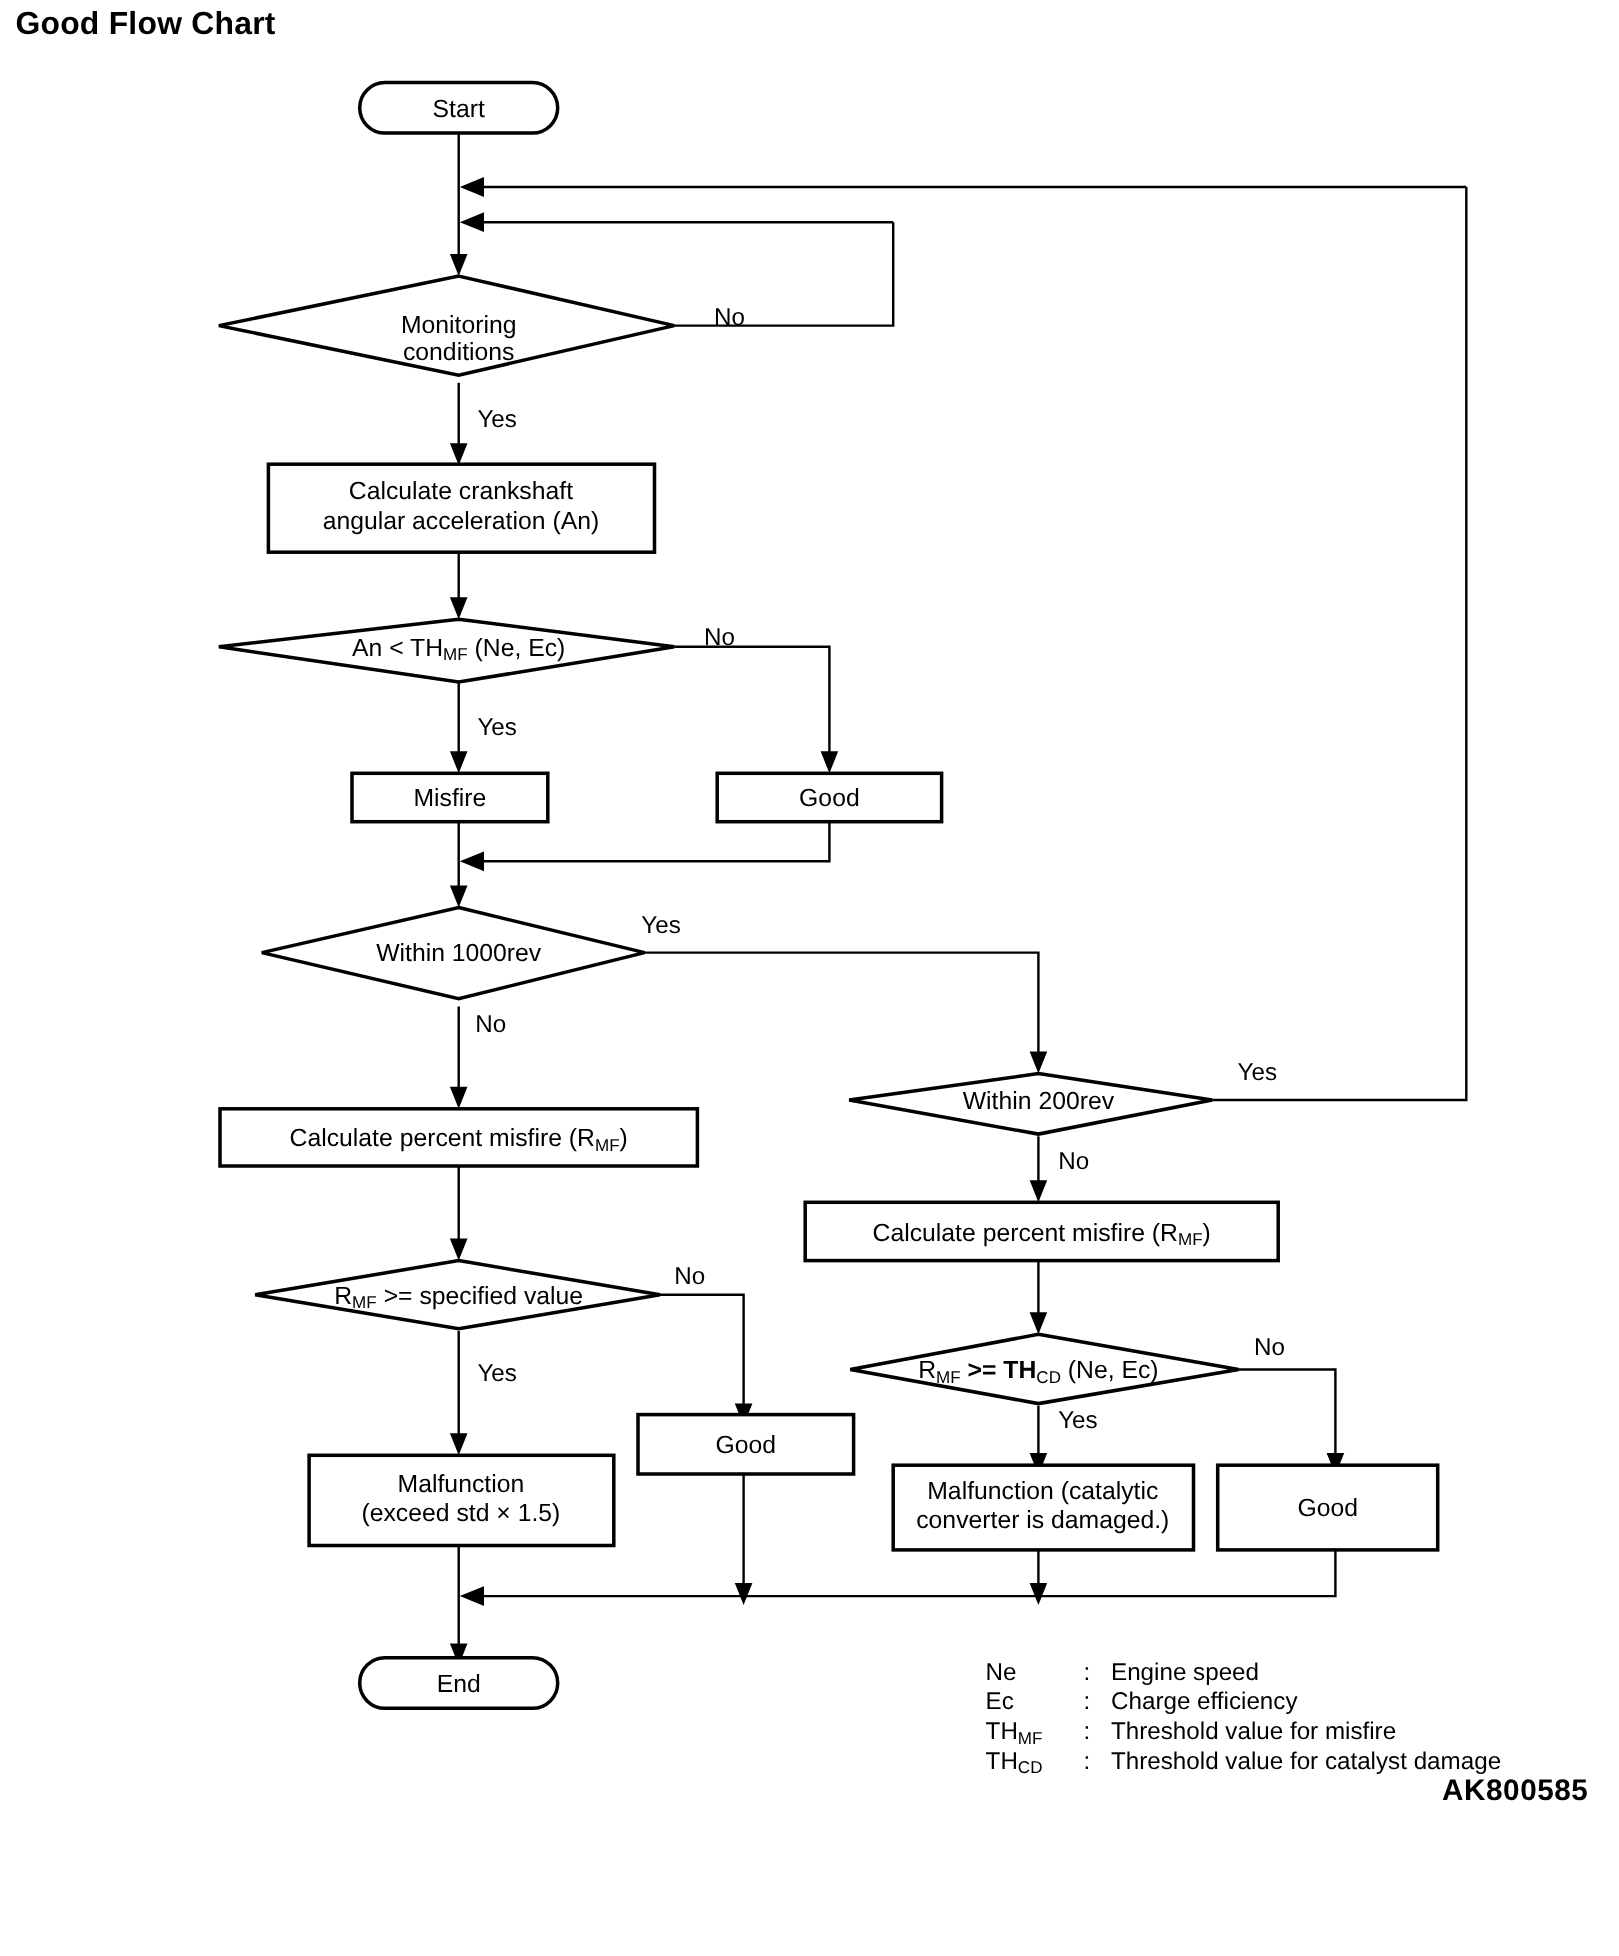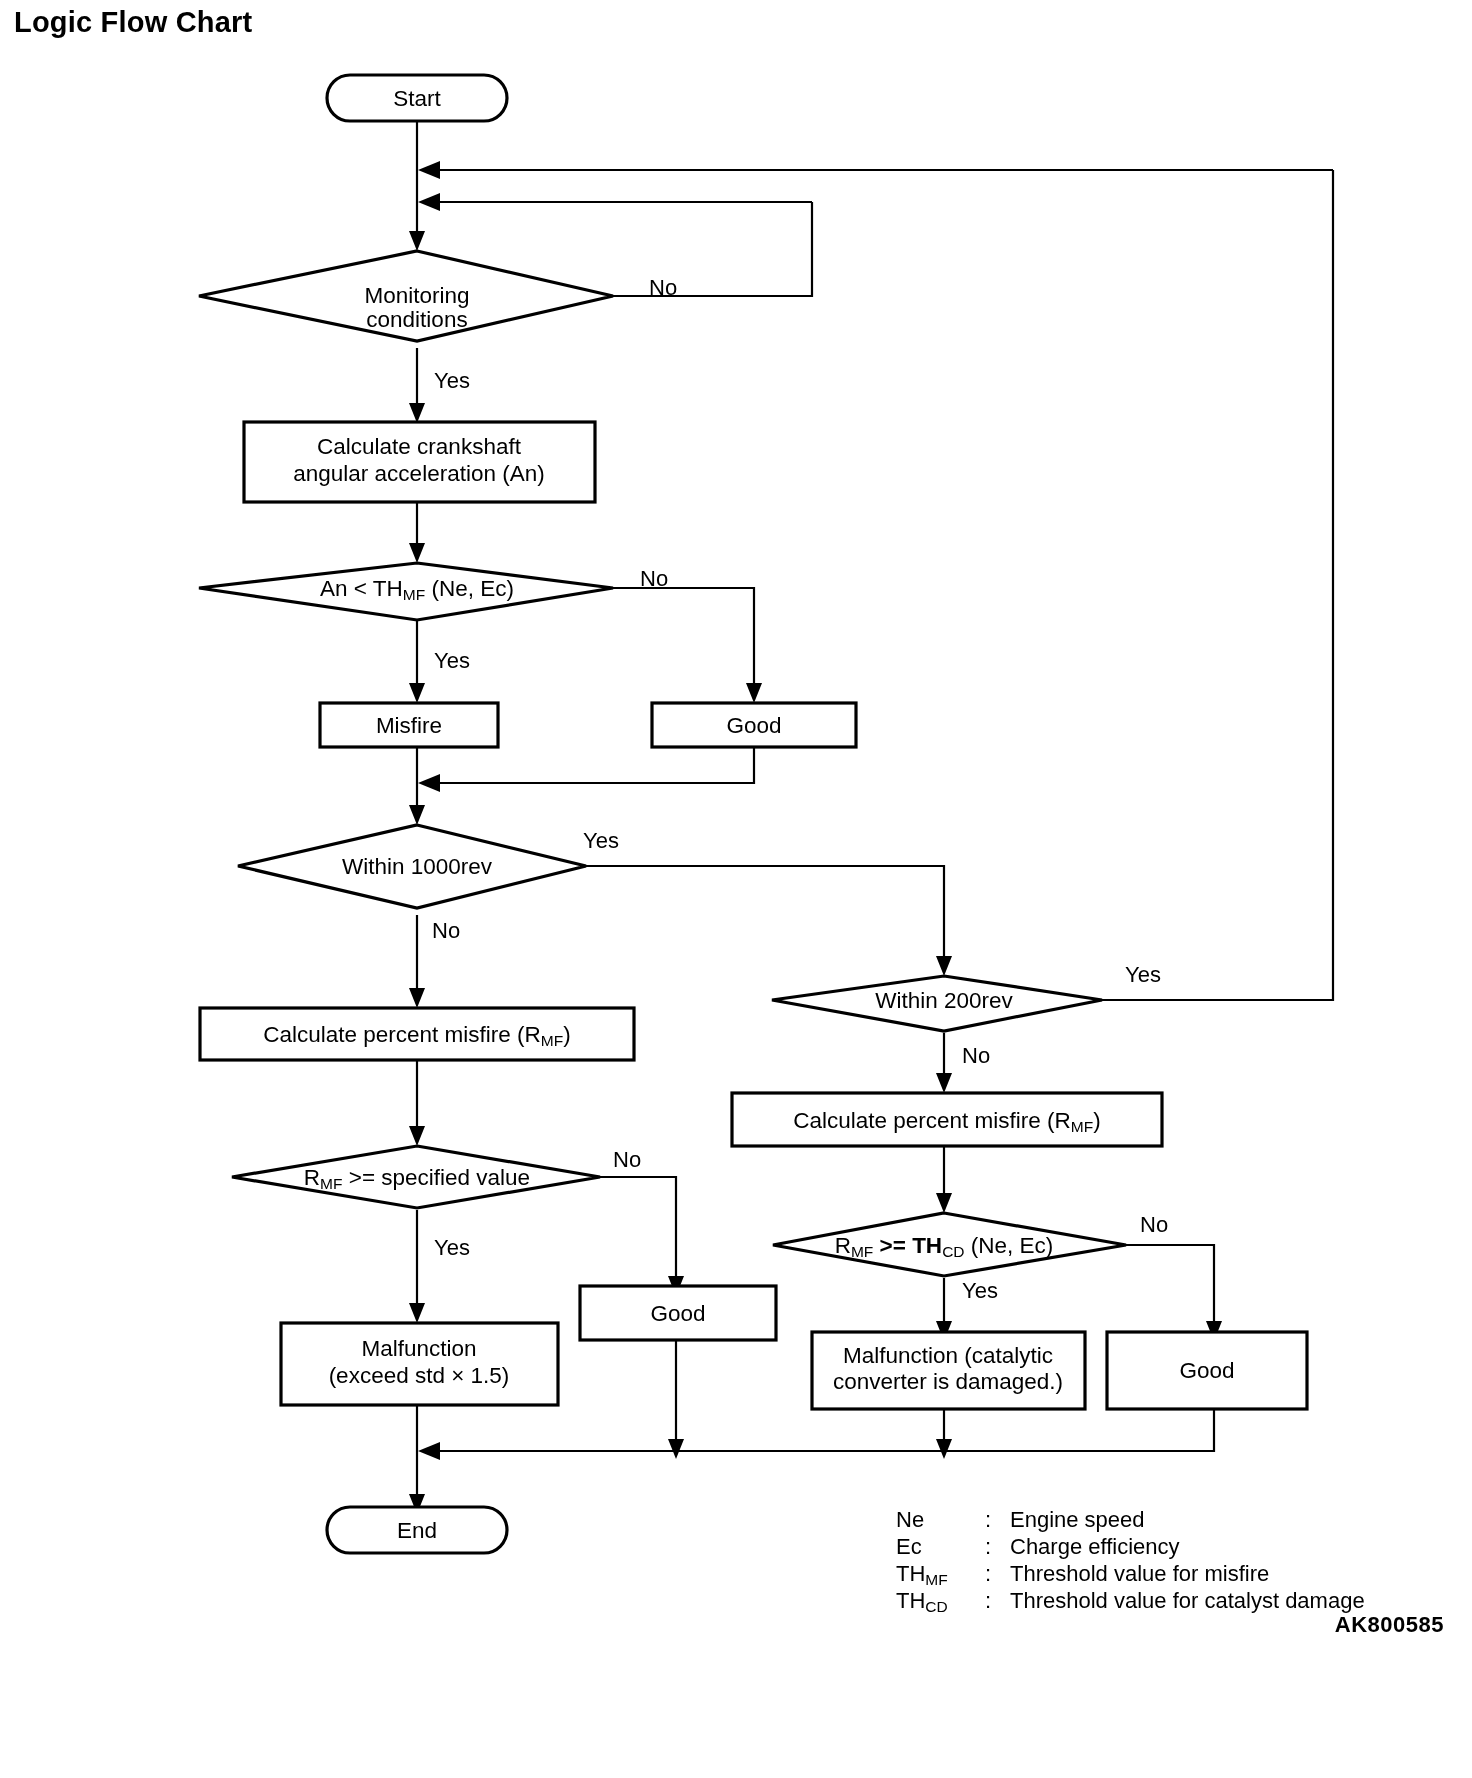--- a/index.html
+++ b/index.html
@@ -26,21 +26,21 @@
   }
   #diagram {
     position: absolute;
     left: 0;
     top: 0;
   }
   #figure-code {
     position: absolute;
     right: 28px;
     top: 1612px;
-    font-size: 22px;
+    font-size: 27px;
     font-weight: bold;
     letter-spacing: 0.5px;
   }
   svg text {
     font-family: "Liberation Sans", sans-serif;
     fill: #000000;
   }
   .node-label { font-size: 22.5px; }
   .branch-label { font-size: 22px; }
   .legend-key { font-size: 22px; }
@@ -55,21 +55,21 @@
   .conn {
     stroke: #000000;
     stroke-width: 2.2;
     fill: none;
   }
   .arrowhead { fill: #000000; }
 </style>
 </head>
 <body>
 
-<div id="page-title">Logic Flow Chart</div>
+<div id="page-title">Good Flow Chart</div>
 
 <svg id="diagram" width="1472" height="1778" viewBox="0 0 1472 1778">
 
   <g>
 
     <path class="conn" d="M 417 120 L 417 243"></path>
     <polygon class="arrowhead" points="417,251 409,231 425,231"></polygon>
 
     <path class="conn" d="M 1333 170 L 430 170"></path>
     <polygon class="arrowhead" points="418,170 440,161 440,179"></polygon>

